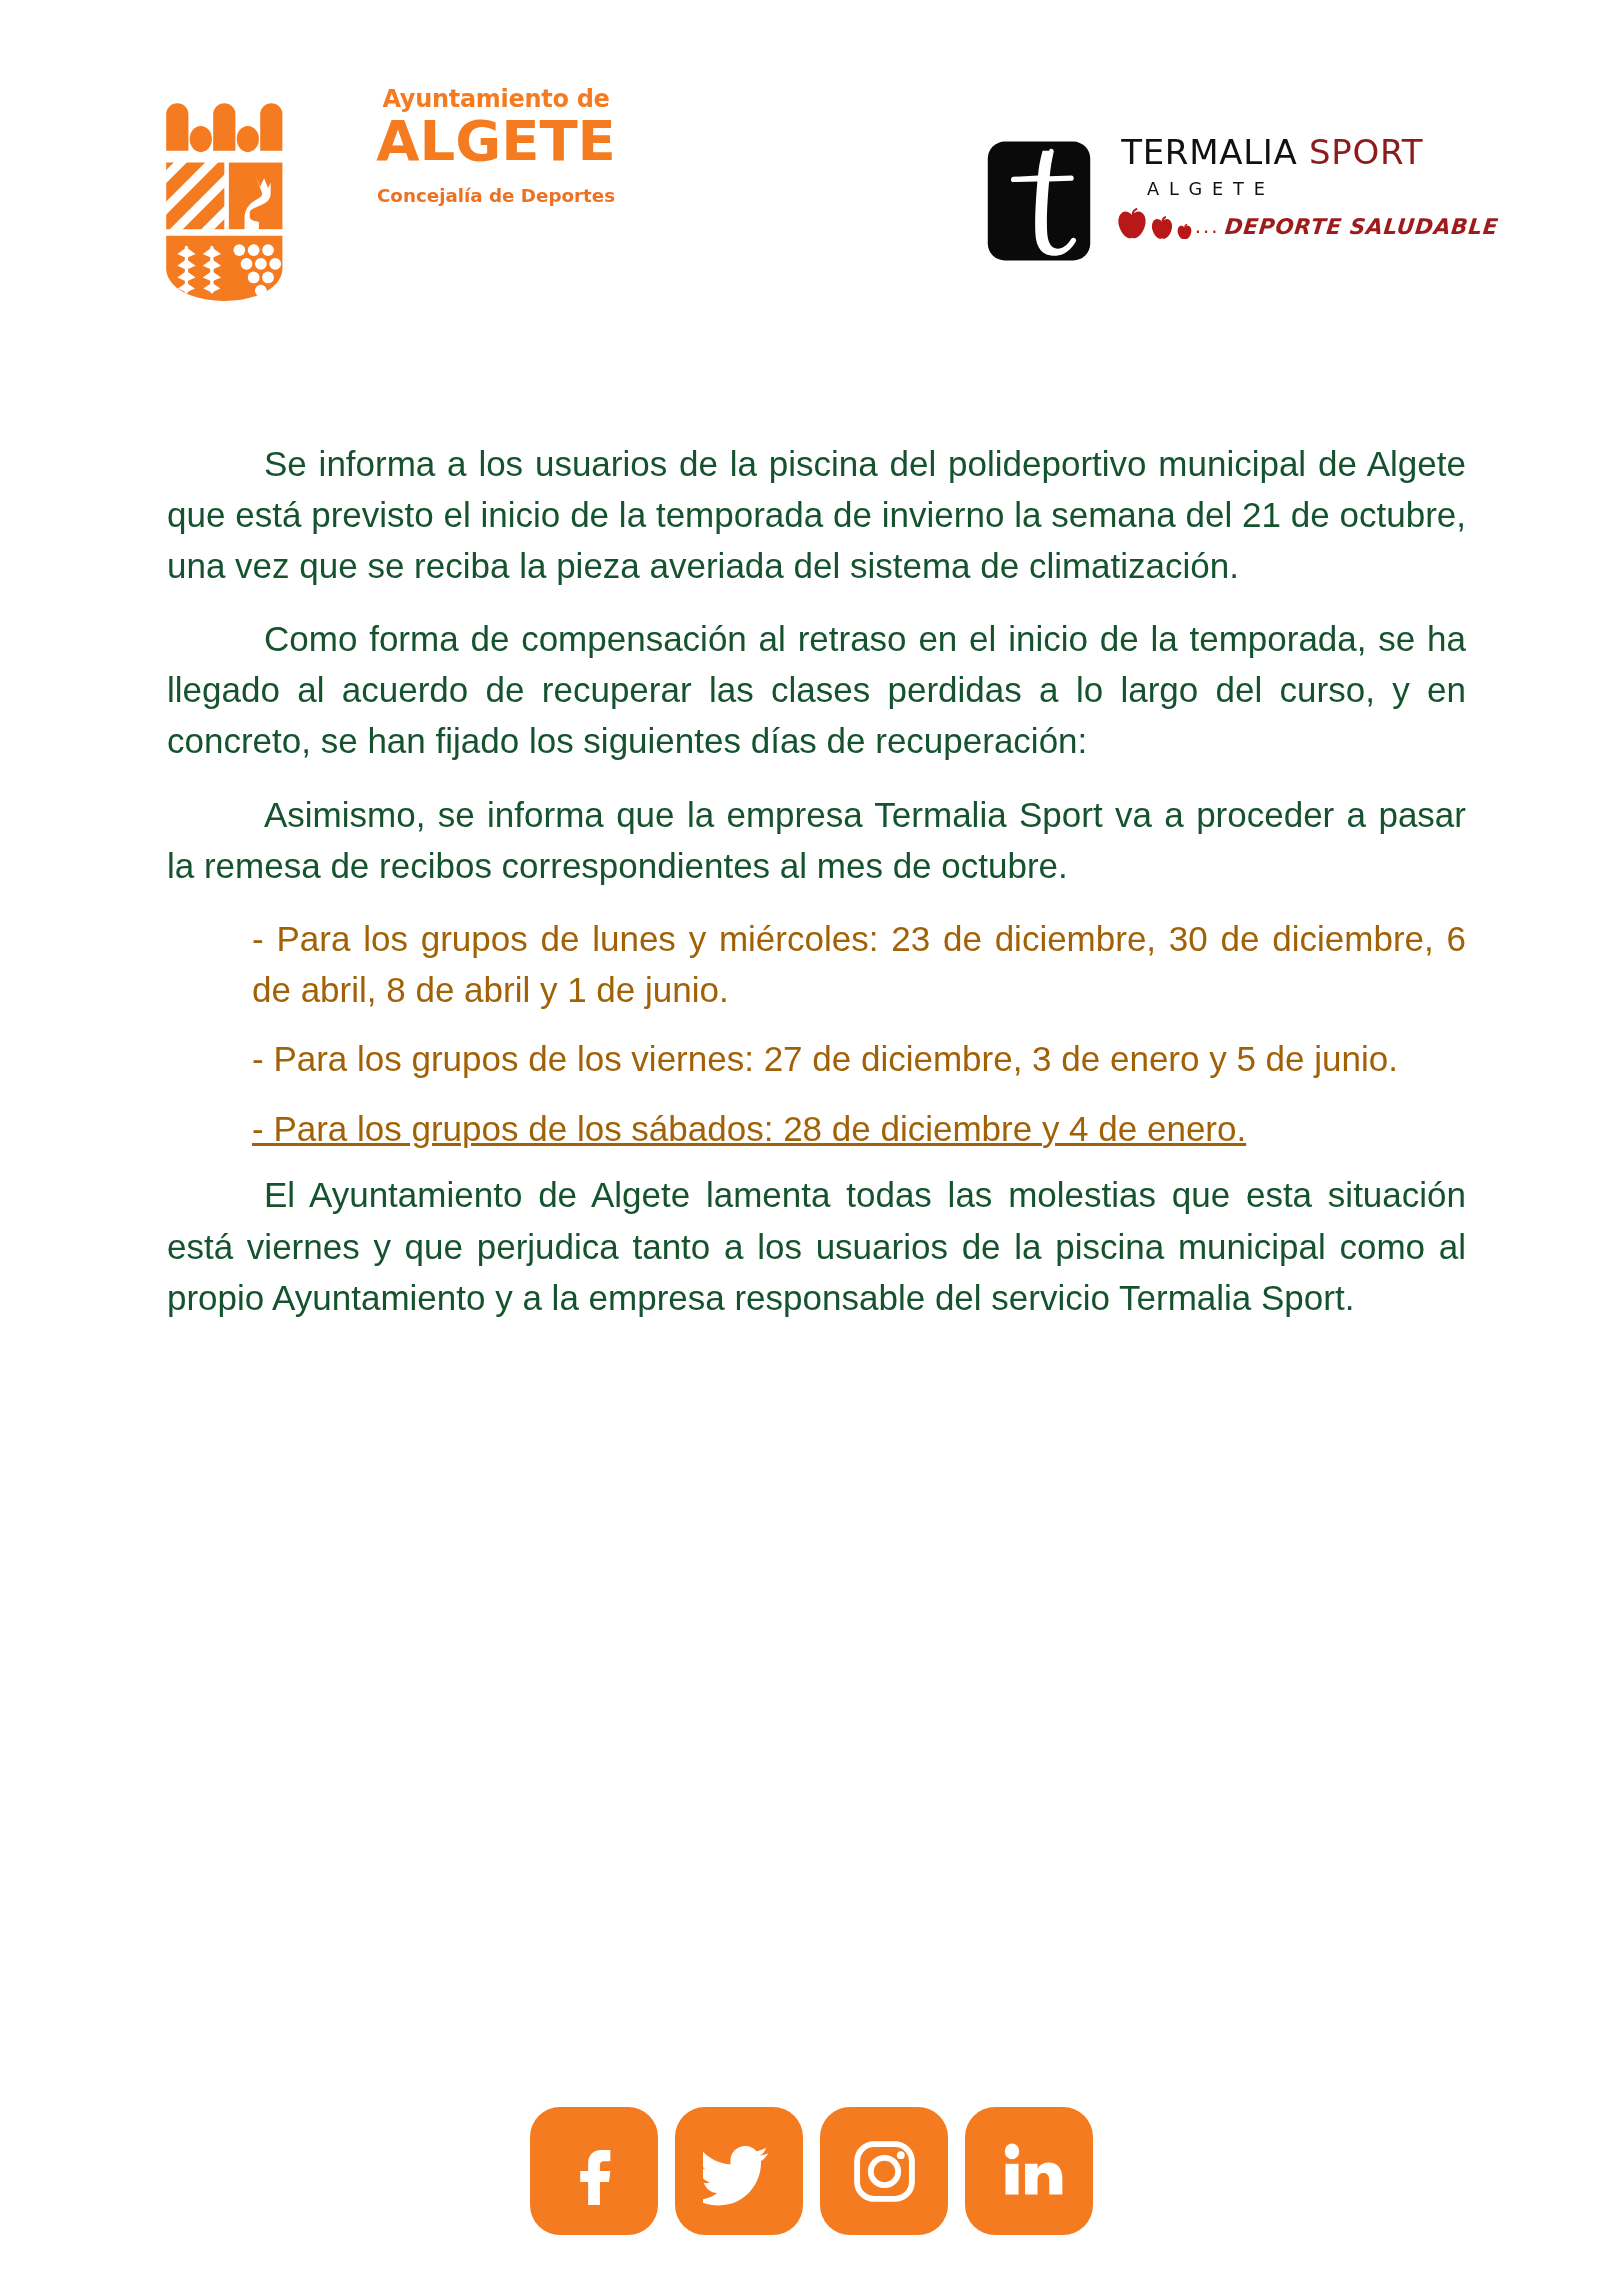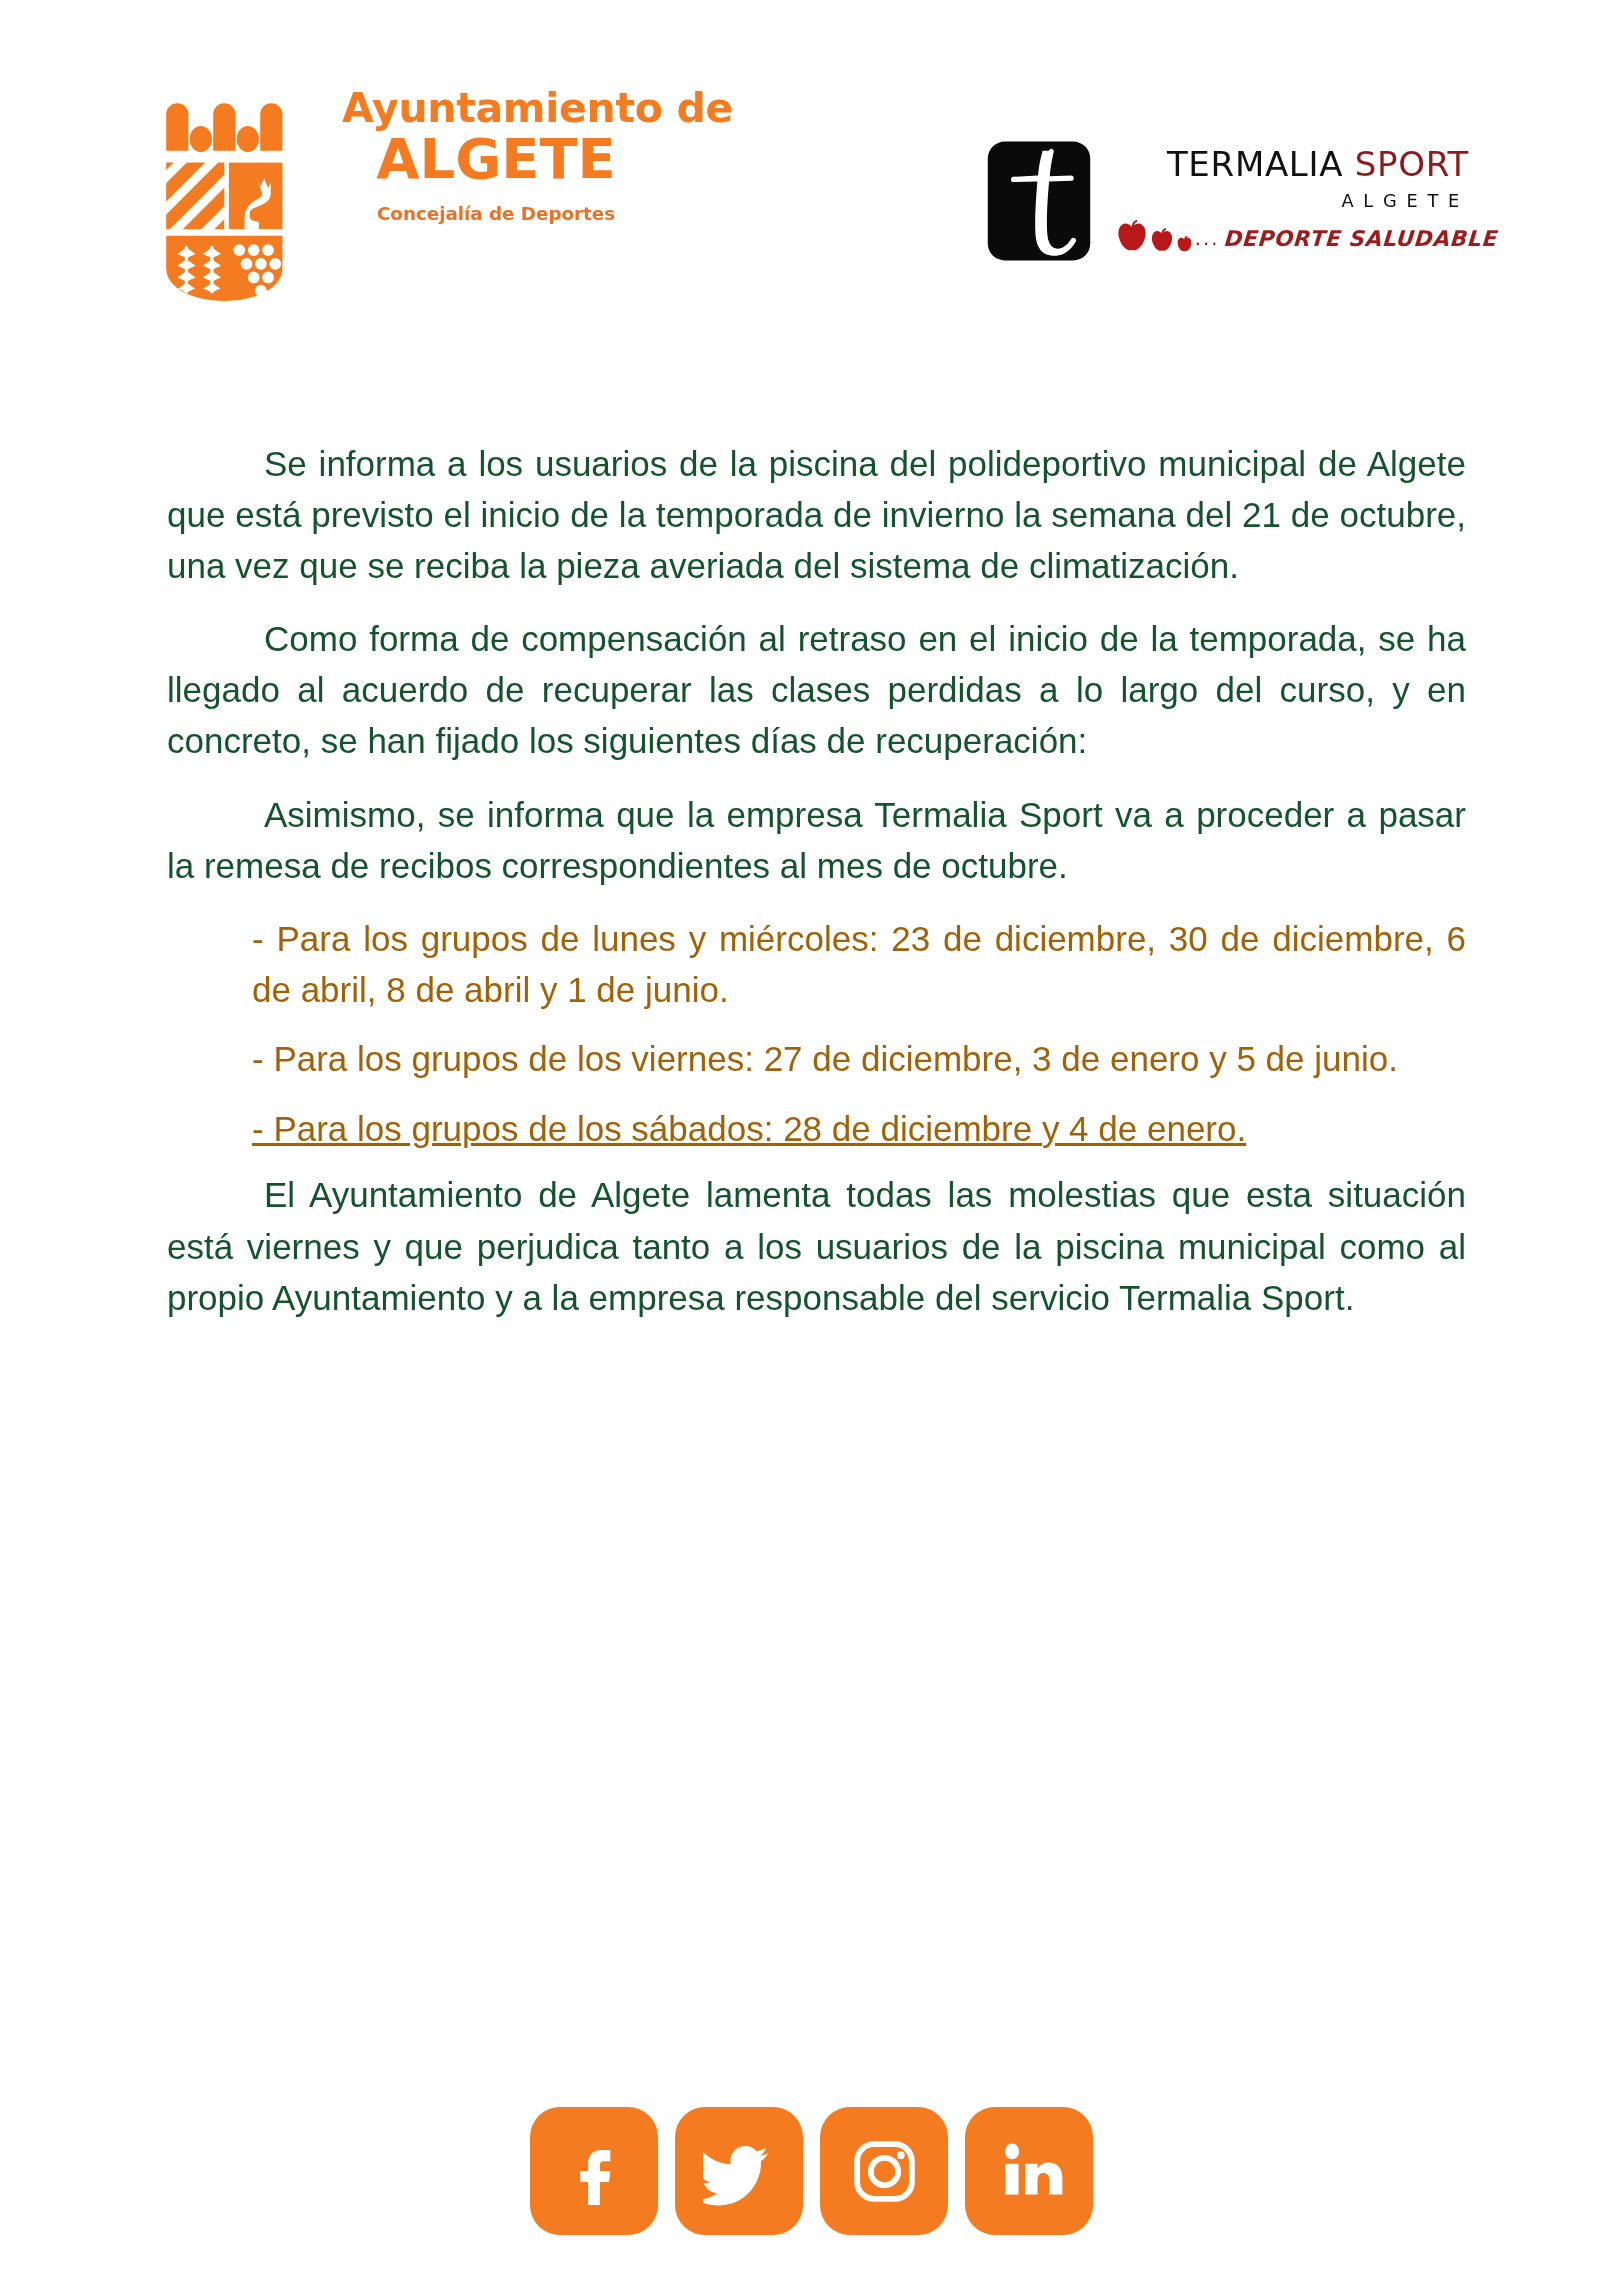--- a/index.html
+++ b/index.html
@@ -44,21 +44,21 @@
   .algete-wordmark {
     position: absolute;
     left: 185px;
     top: 7.9px;
     width: 308px;
     text-align: center;
   }
   .algete-top-line {
     font-family: "DejaVu Sans", sans-serif;
     font-weight: bold;
-    font-size: 41px;
+    font-size: 24px;
     letter-spacing: -0.3px;
     color: #F47B20;
     line-height: 1.05;
     white-space: nowrap;
   }
   .algete-main-line {
     font-family: "DejaVu Sans", sans-serif;
     font-weight: bold;
     font-size: 56px;
     letter-spacing: 0px;
@@ -87,23 +87,22 @@
   .termalia-mark {
     position: absolute;
     left: 0;
     top: 5.2px;
     width: 108px;
     height: 124px;
   }
   .termalia-text {
     position: absolute;
     left: 131px;
-    top: 12px;
+    top: 0;
     width: 353px;
-    text-align: right;
   }
   .termalia-title {
     font-family: "DejaVu Sans", sans-serif;
     font-size: 34px;
     letter-spacing: 0.7px;
     line-height: 1.1;
     white-space: nowrap;
     padding-left: 5.2px;
   }
   .termalia-title .t-black { color: #111111; }

